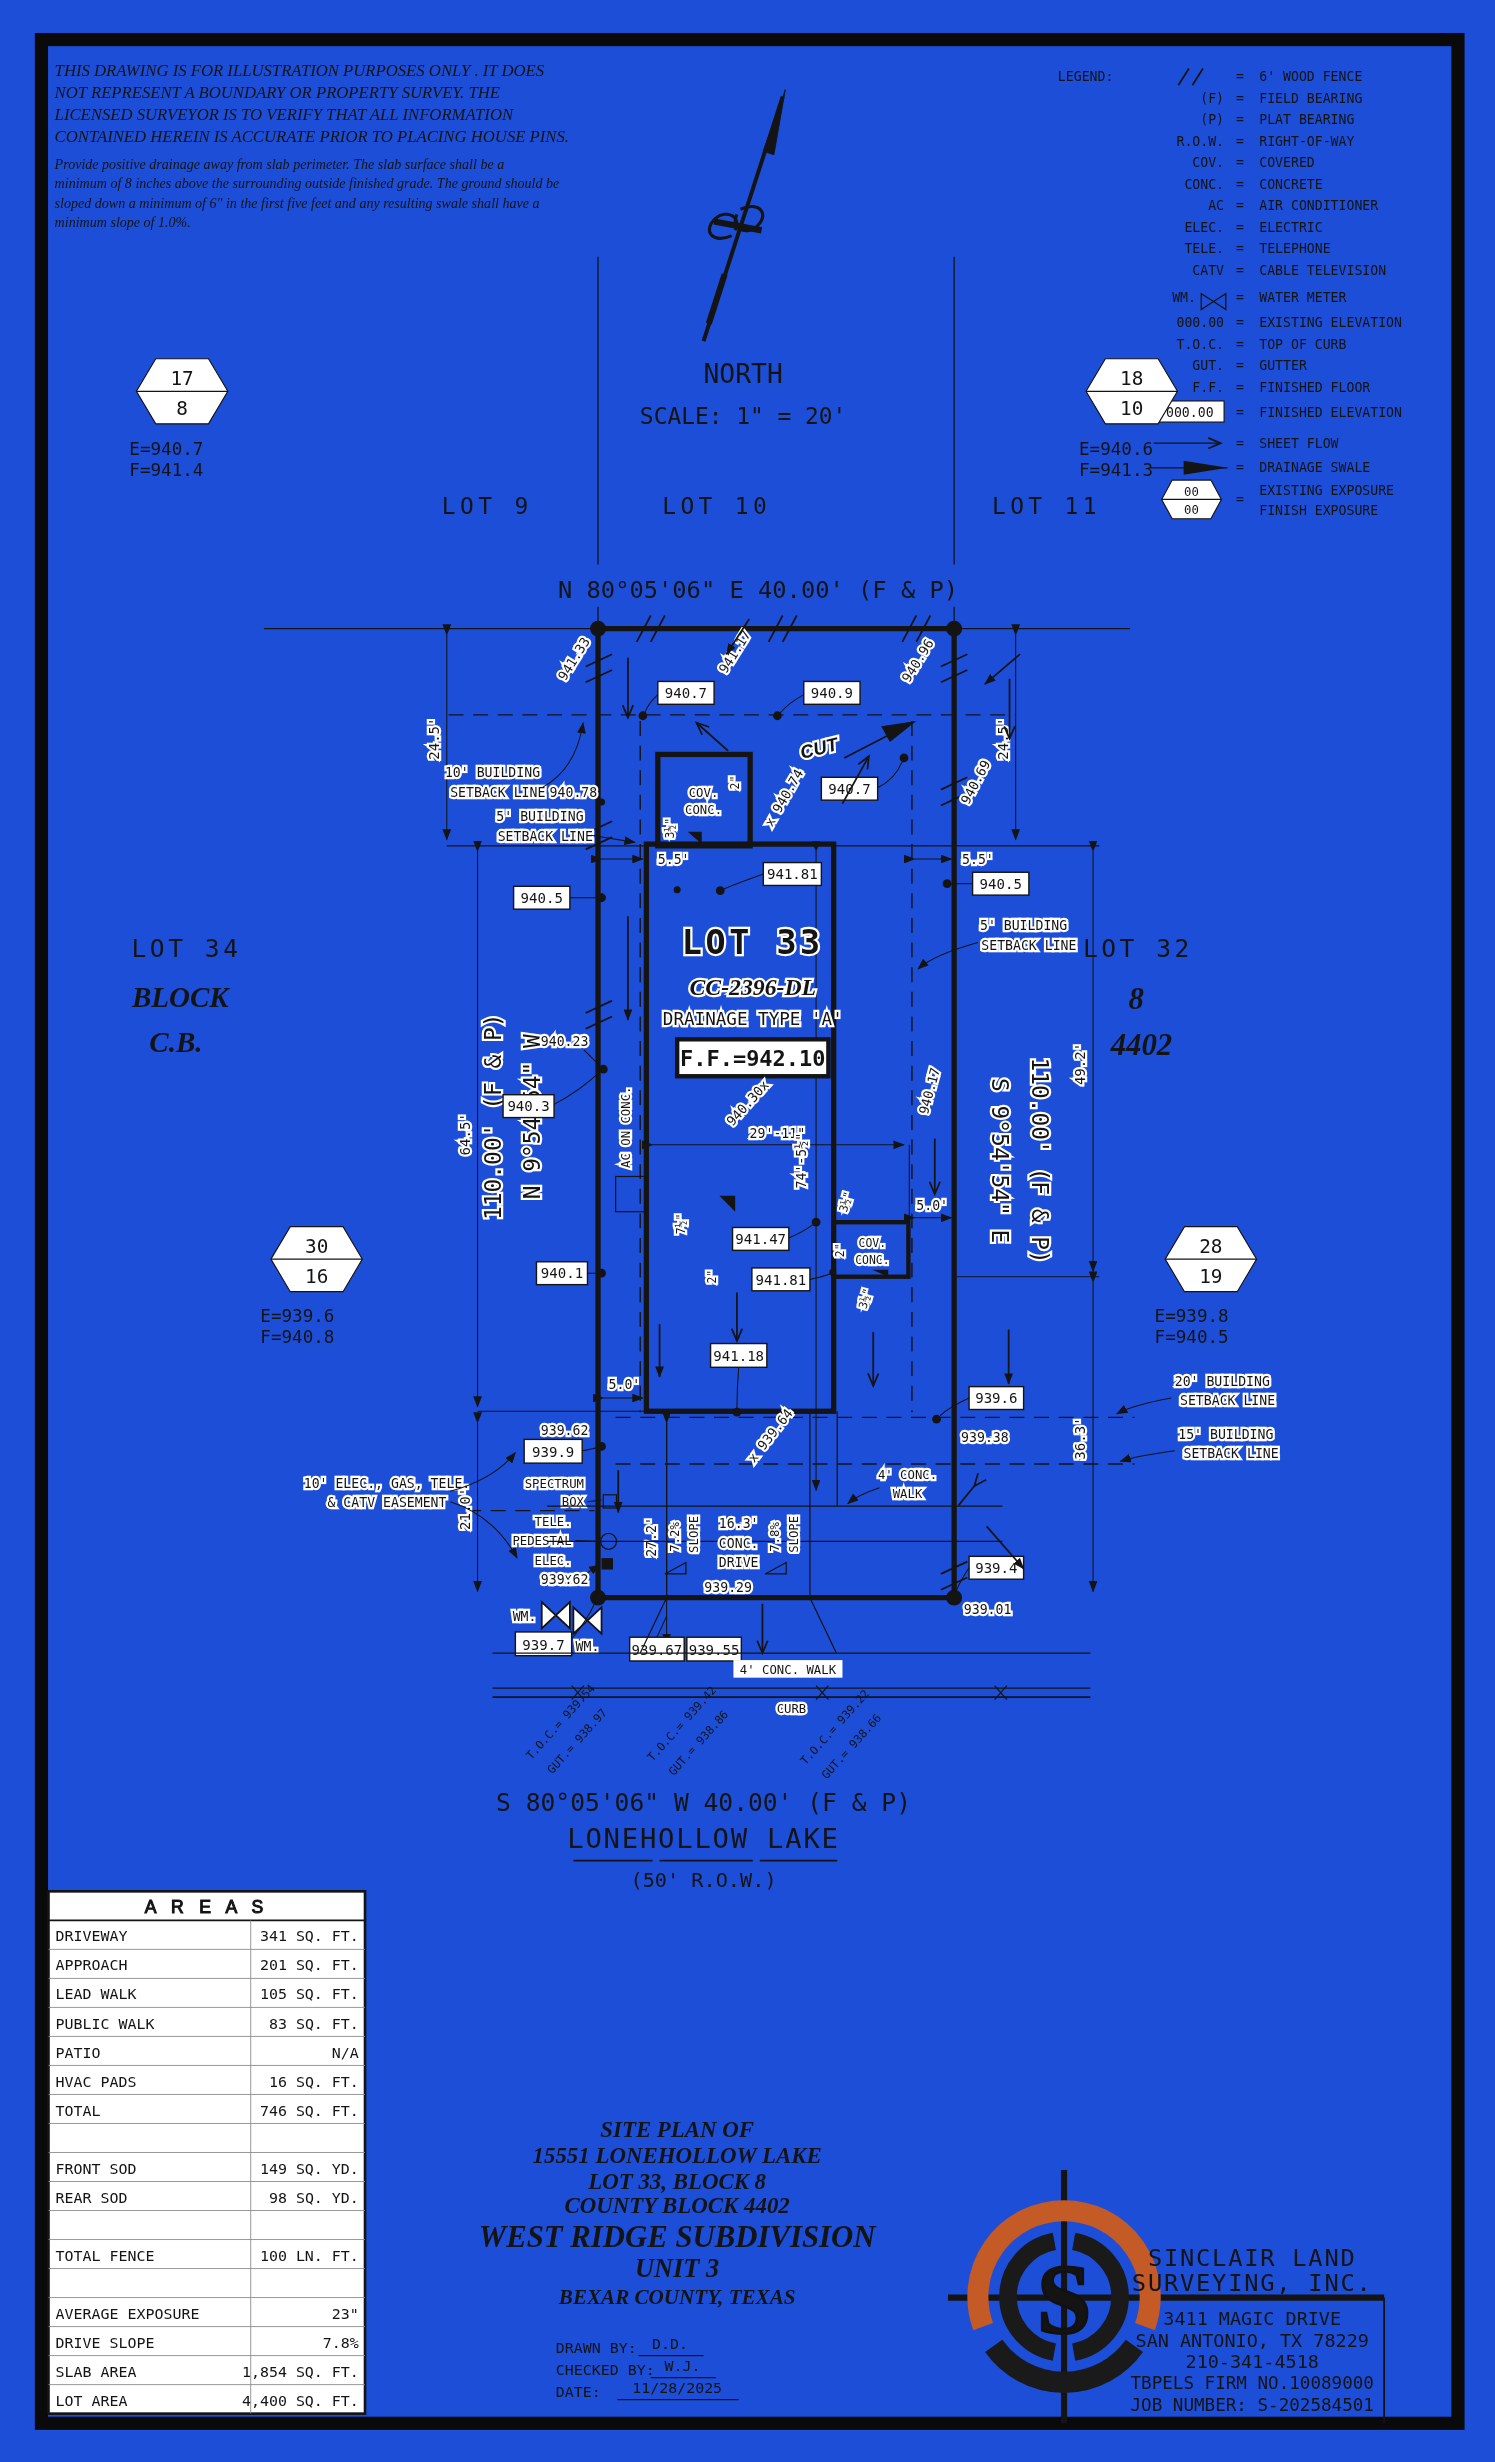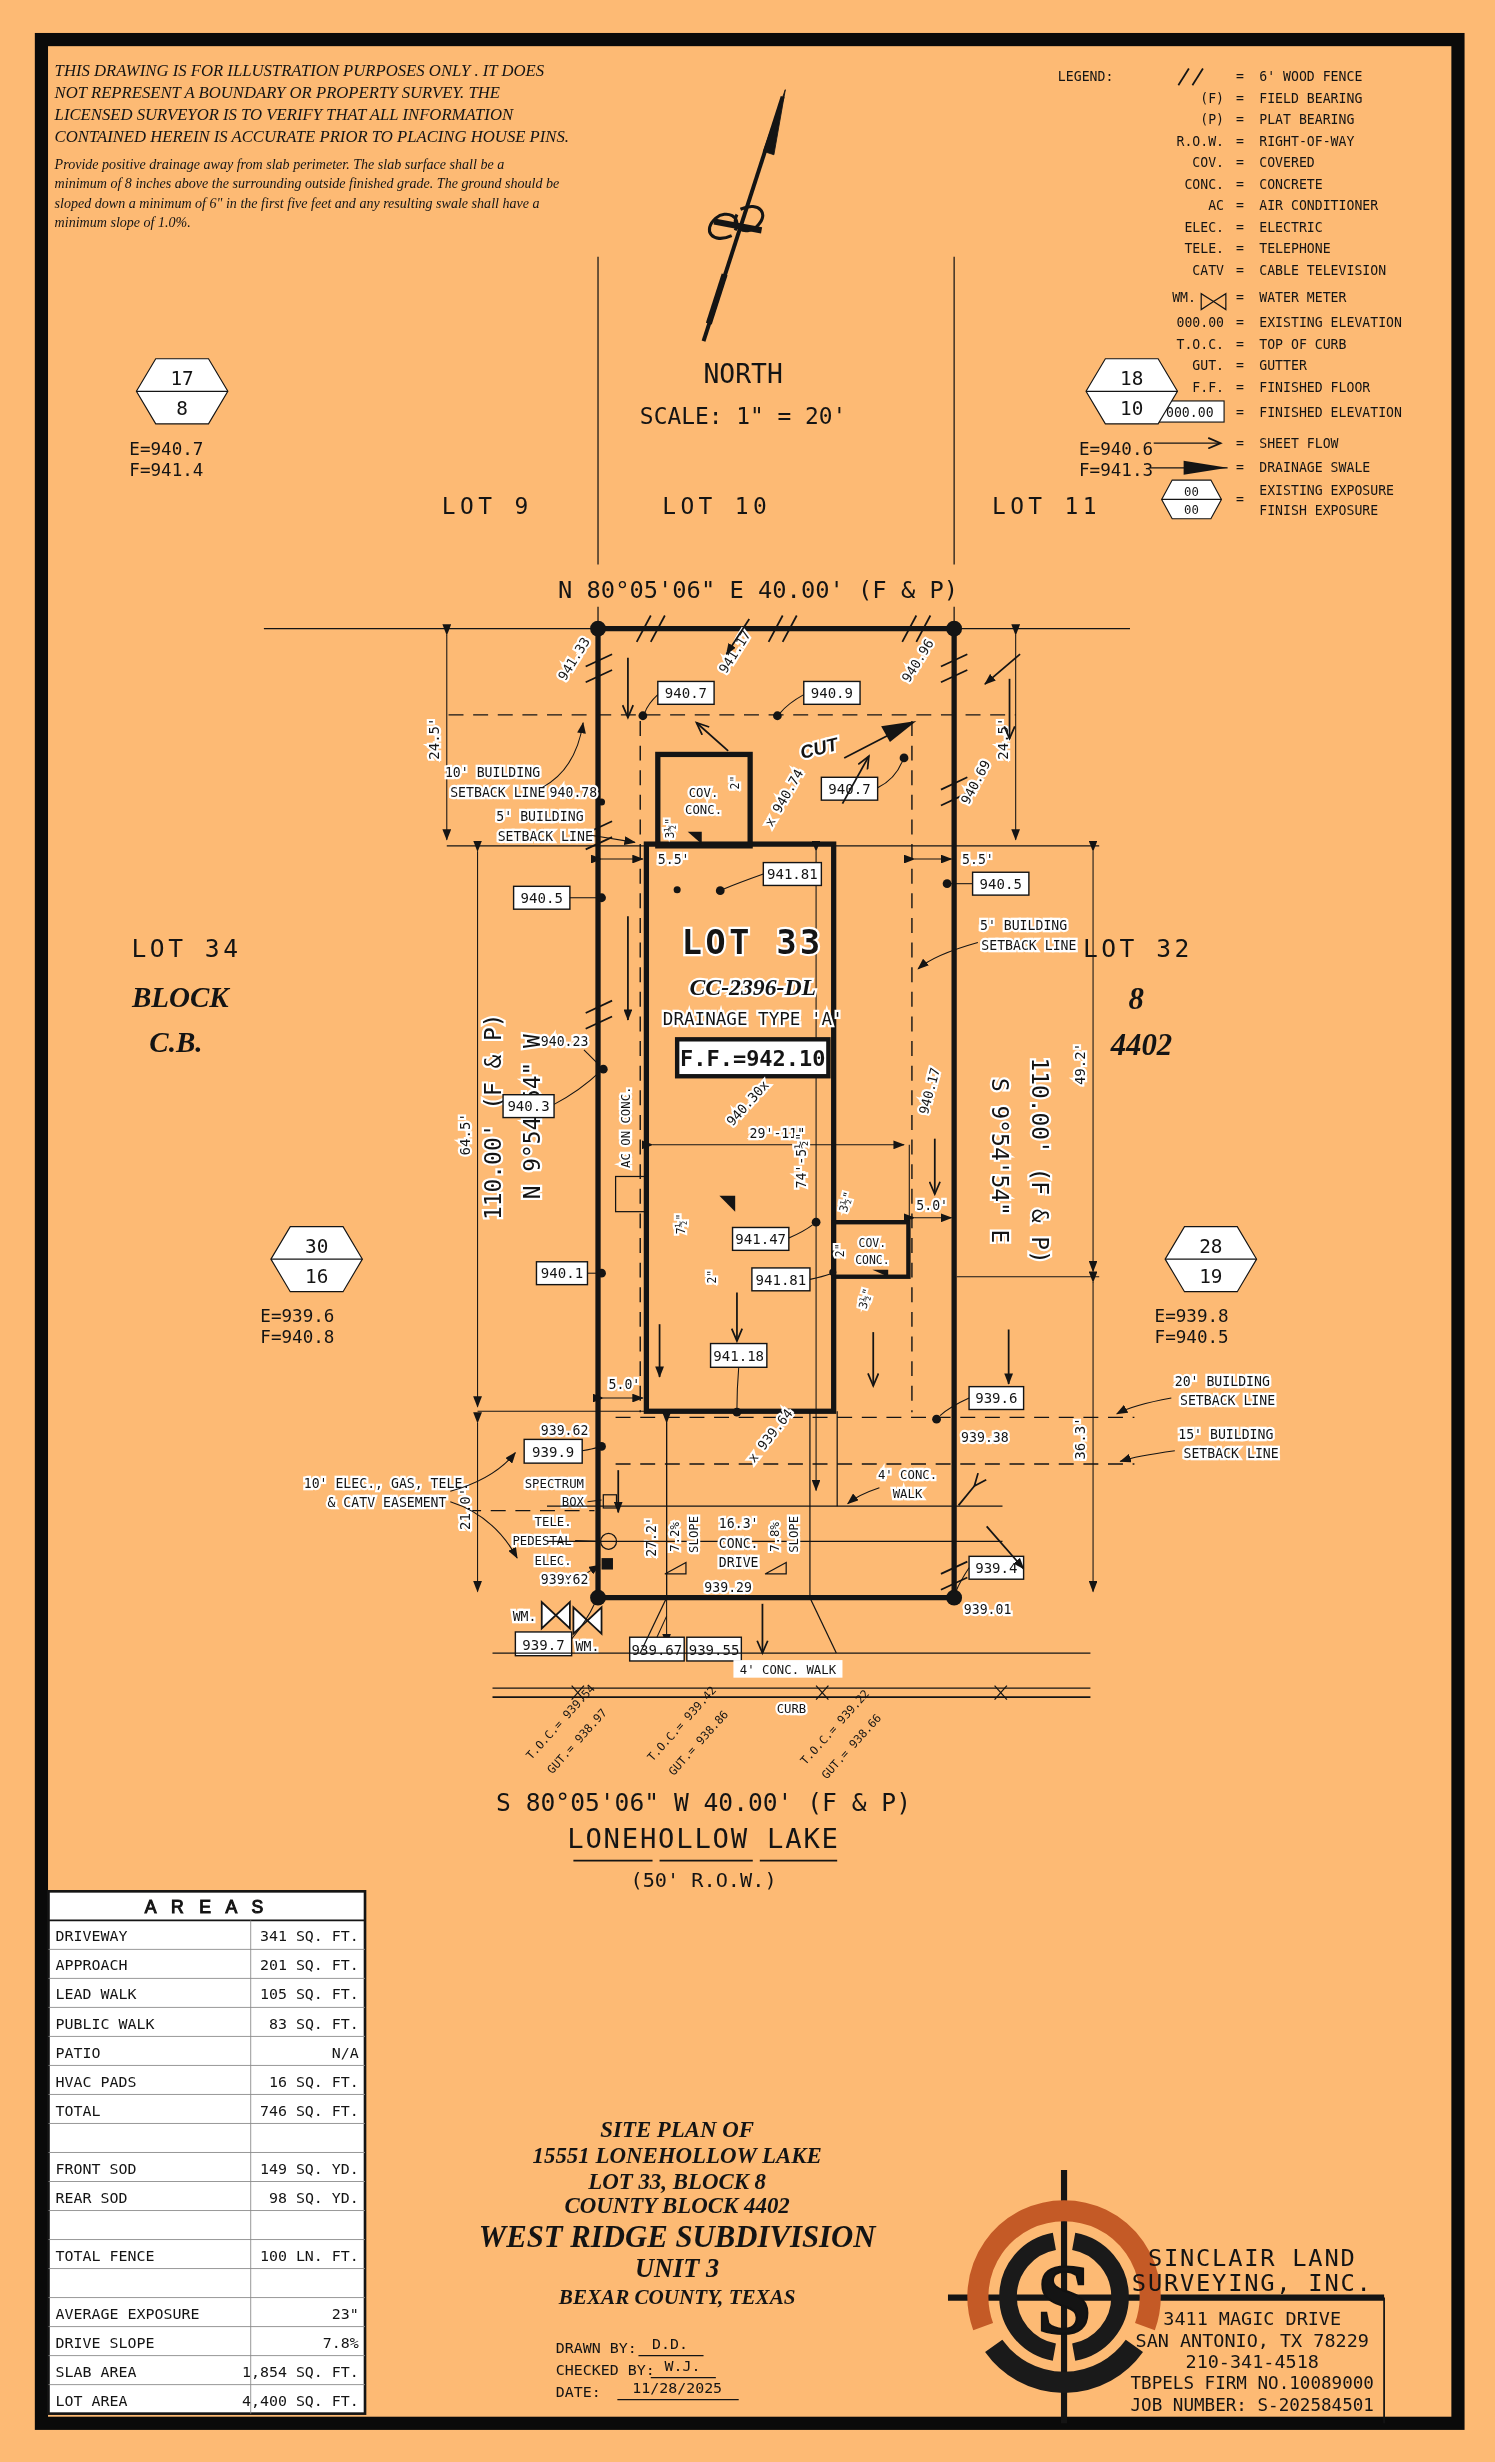--- a/index.html
+++ b/index.html
@@ -1,16 +1,16 @@
 <!DOCTYPE html>
 <html style="font-size:14px"><head>
 <meta charset="utf-8">
 <style>
   html,body{margin:0;padding:0;background:#e8e8e8;}
-  #sheet{width:1495px;height:2462px;background:#fdba74;position:relative;margin:0 auto;}
+  #sheet{width:1495px;height:2462px;background:#1d4ed8;position:relative;margin:0 auto;}
   svg{display:block;}
   text{font-family:"DejaVu Sans Mono",monospace;fill:#141414;}
   .ser{font-family:"Liberation Serif",serif;}
   .san{font-family:"Liberation Sans",sans-serif;}
   .it{font-style:italic;}
   .bold{font-weight:bold;}
   .mid{text-anchor:middle;}
   .end{text-anchor:end;}
   .halo{stroke:#ffffff;stroke-width:5;paint-order:stroke;}
   .ln{stroke:#141414;fill:none;}

